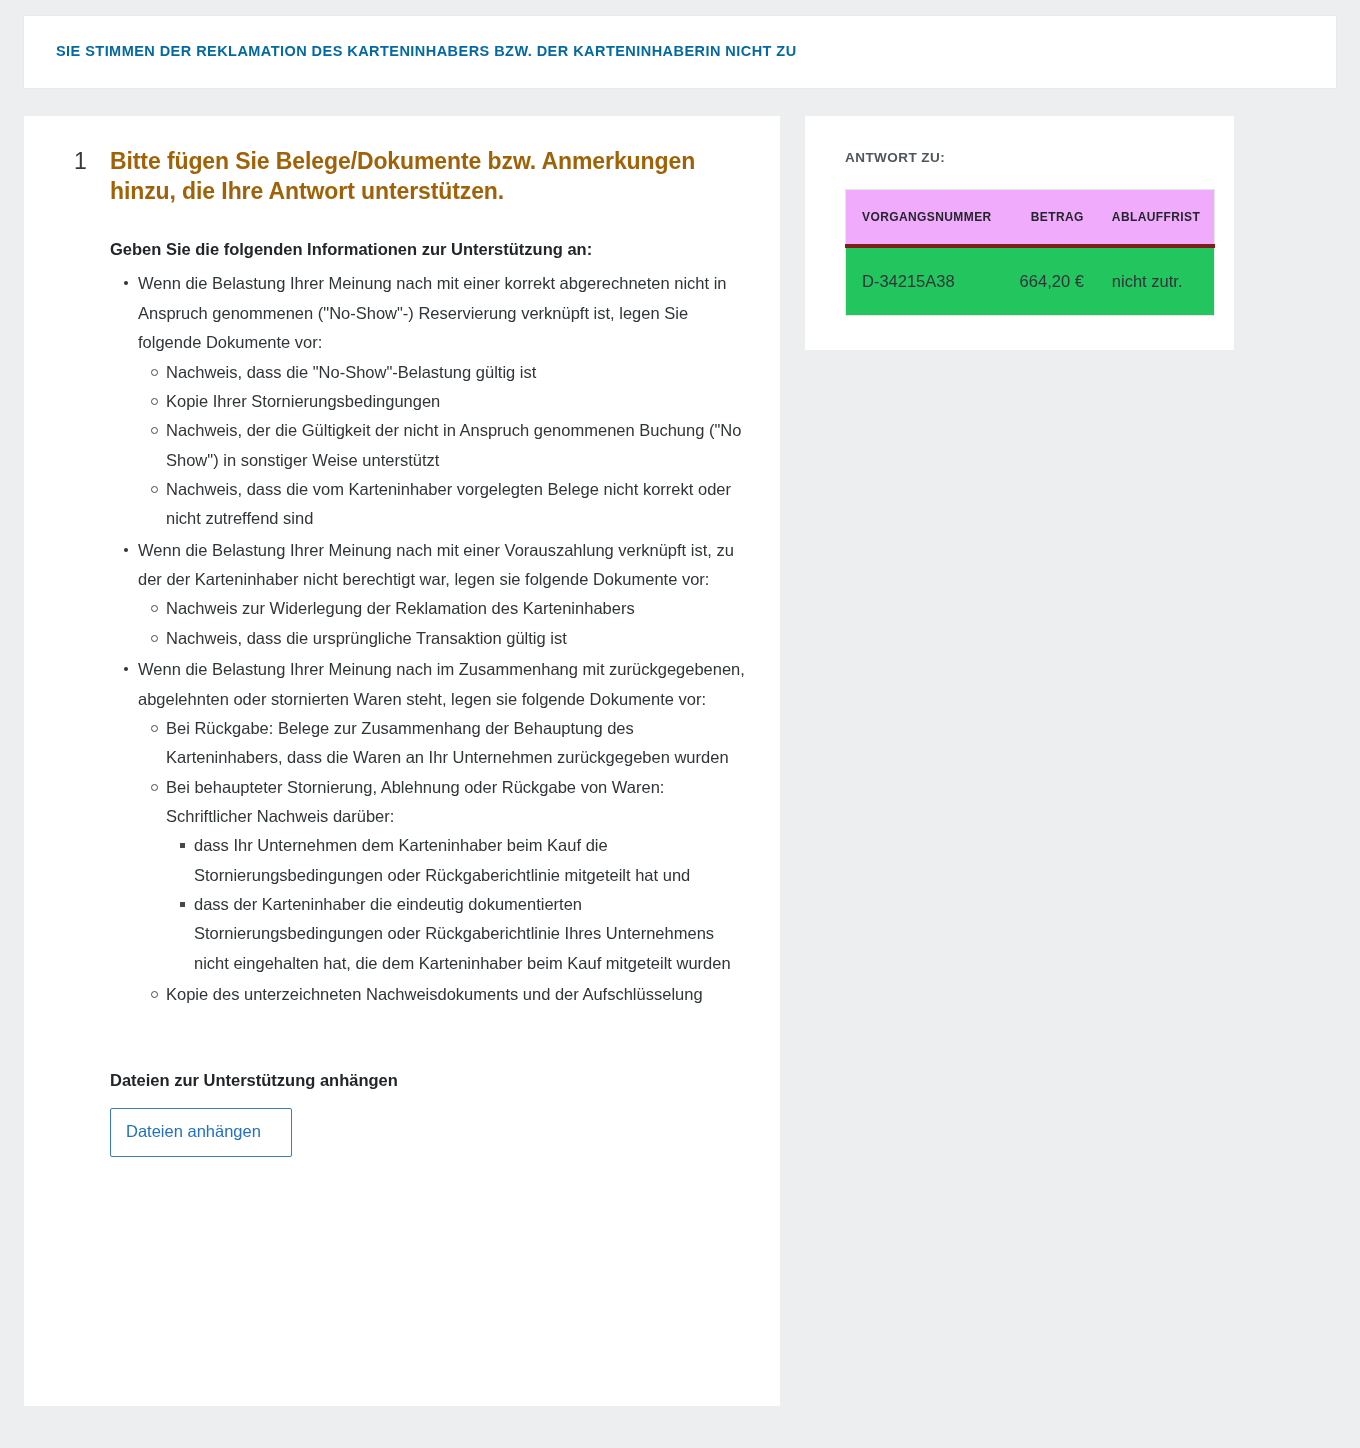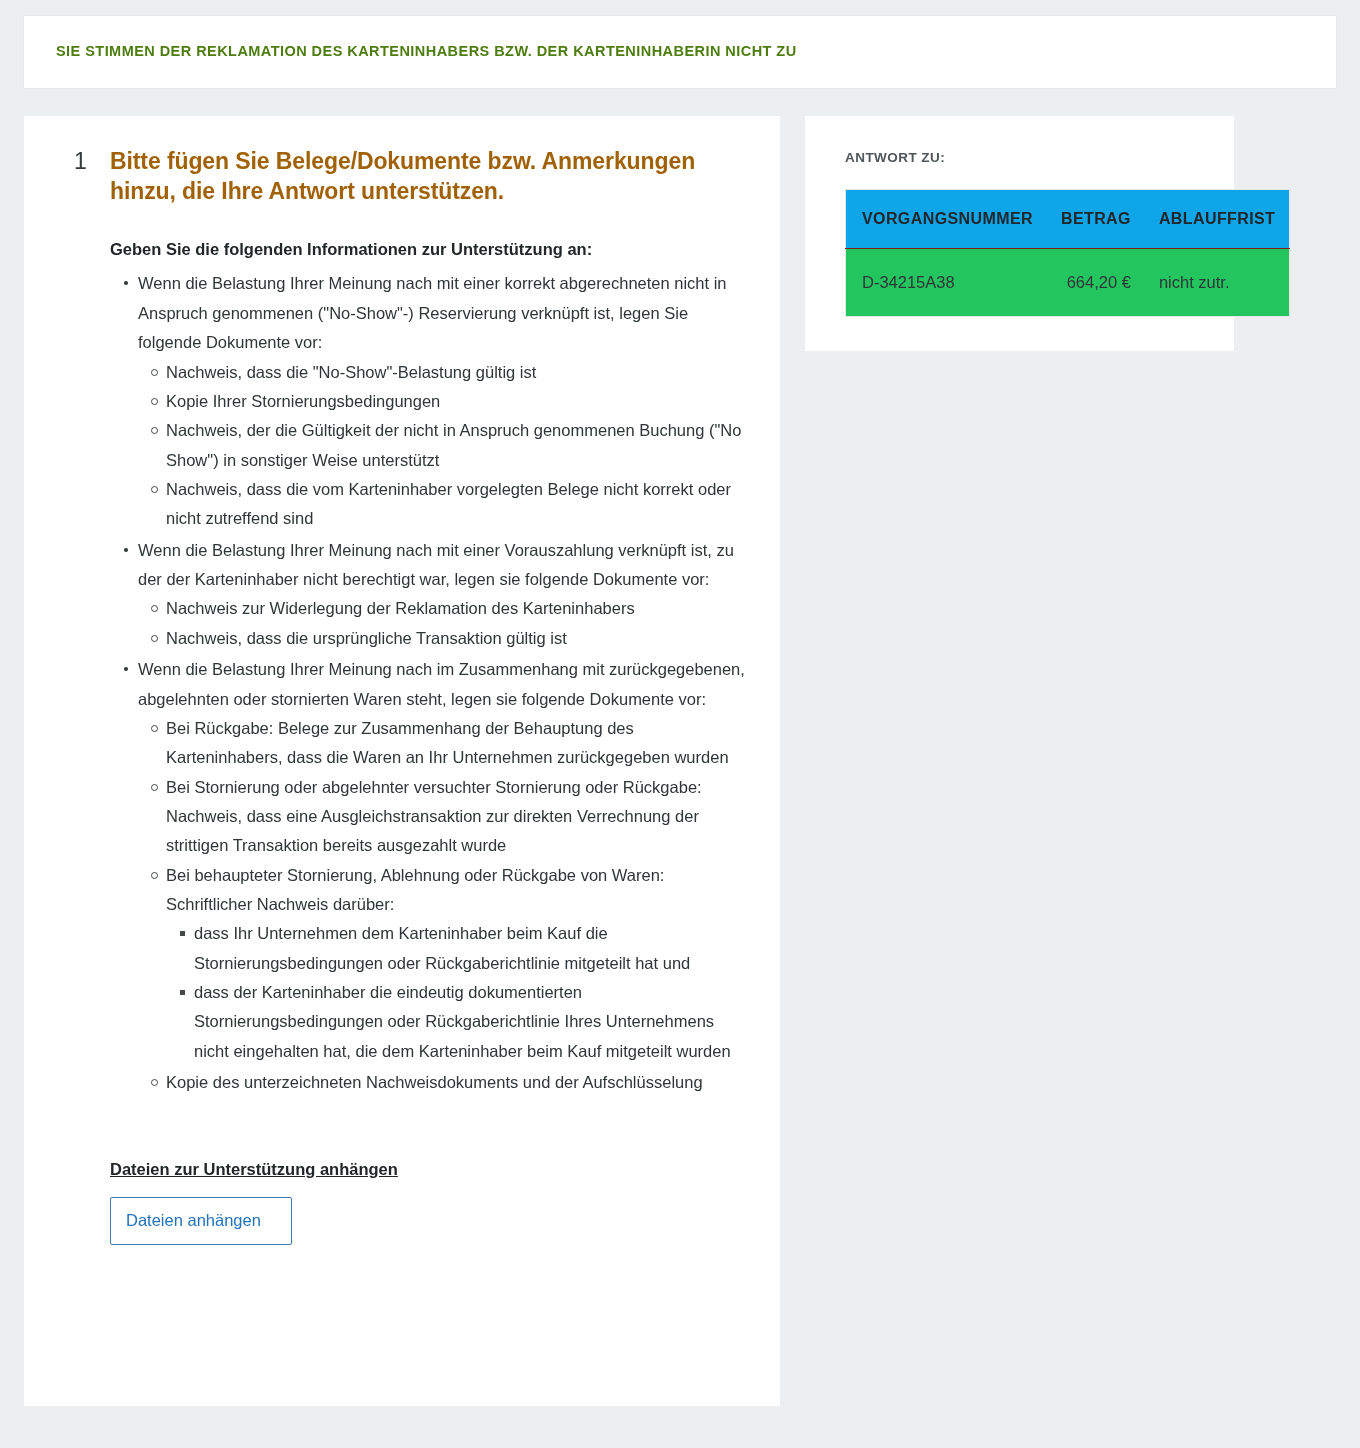--- a/index.html
+++ b/index.html
@@ -22,21 +22,21 @@
     height: 72px;
     display: flex;
     align-items: center;
     padding: 0 32px;
     box-shadow: 0 0 0 1px rgba(0,0,0,0.02);
   }
   .header-title {
     font-size: 14.5px;
     font-weight: bold;
     letter-spacing: 0.45px;
-    color: #4d7c0f;
+    color: #0369a1;
     text-transform: uppercase;
     line-height: 1.2;
   }
 
   
   .main-row {
     display: flex;
     align-items: flex-start;
     margin: 28px 24px 0 24px;
     gap: 25px;
@@ -112,21 +112,21 @@
   ul.lvl3 { padding-left: 26px; margin-top: 0; }
   ul.lvl3 > li::before {
     content: "";
     position: absolute;
     left: -14px;
     top: 12px;
     width: 5px; height: 5px;
     background: #46494c;
   }
 
-  .attach-block { margin-top: 62px; text-decoration: underline; }
+  .attach-block { margin-top: 62px; }
   .attach-label {
     font-size: 16.5px;
     font-weight: bold;
     color: #22262a;
     margin: 0 0 18px 0;
   }
   .attach-btn {
     display: inline-block;
     border: 1px solid #3b7cb5;
     background: #ffffff;
@@ -152,30 +152,30 @@
     text-transform: uppercase;
     color: #4f565c;
     margin: 4px 0 24px 0;
   }
   table.claim {
     width: 100%;
     border-collapse: collapse;
     border: 1px solid #e4e6e8;
   }
   table.claim thead th {
-    background: #0ea5e9;
-    font-size: 16px;
+    background: #f0abfc;
+    font-size: 12px;
     font-weight: bold;
     letter-spacing: 0.4px;
     text-transform: uppercase;
     color: #22262a;
     padding: 20px 14px;
     text-align: left;
     white-space: nowrap;
-    border-bottom: 1px solid #7f1d1d;
+    border-bottom: 4px solid #7f1d1d;
   }
   table.claim thead th.num { text-align: right; }
   table.claim tbody td {
     font-size: 16.5px;
     color: #303538;
     padding: 24px 14px;
     text-align: left;
     background: #22c55e;
     white-space: nowrap;
   }
@@ -218,21 +218,20 @@
               <ul class="lvl2">
                 <li><span>Nachweis zur Widerlegung der Reklamation des Karteninhabers</span></li>
                 <li><span>Nachweis, dass die ursprüngliche Transaktion gültig ist</span></li>
               </ul>
             </li>
 
             <li>
               <span>Wenn die Belastung Ihrer Meinung nach im Zusammenhang mit zurückgegebenen, abgelehnten oder stornierten Waren steht, legen sie folgende Dokumente vor:</span>
               <ul class="lvl2">
                 <li><span>Bei Rückgabe: Belege zur Zusammenhang der Behauptung des Karteninhabers, dass die Waren an Ihr Unternehmen zurückgegeben wurden</span></li>
-                <li><span>Bei Stornierung oder abgelehnter versuchter Stornierung oder Rückgabe: Nachweis, dass eine Ausgleichstransaktion zur direkten Verrechnung der strittigen Transaktion bereits ausgezahlt wurde</span></li>
                 <li>
                   <span>Bei behaupteter Stornierung, Ablehnung oder Rückgabe von Waren: Schriftlicher Nachweis darüber:</span>
                   <ul class="lvl3">
                     <li><span>dass Ihr Unternehmen dem Karteninhaber beim Kauf die Stornierungsbedingungen oder Rückgaberichtlinie mitgeteilt hat und</span></li>
                     <li><span>dass der Karteninhaber die eindeutig dokumentierten Stornierungsbedingungen oder Rückgaberichtlinie Ihres Unternehmens nicht eingehalten hat, die dem Karteninhaber beim Kauf mitgeteilt wurden</span></li>
                   </ul>
                 </li>
                 <li><span>Kopie des unterzeichneten Nachweisdokuments und der Aufschlüsselung</span></li>
               </ul>
             </li>

